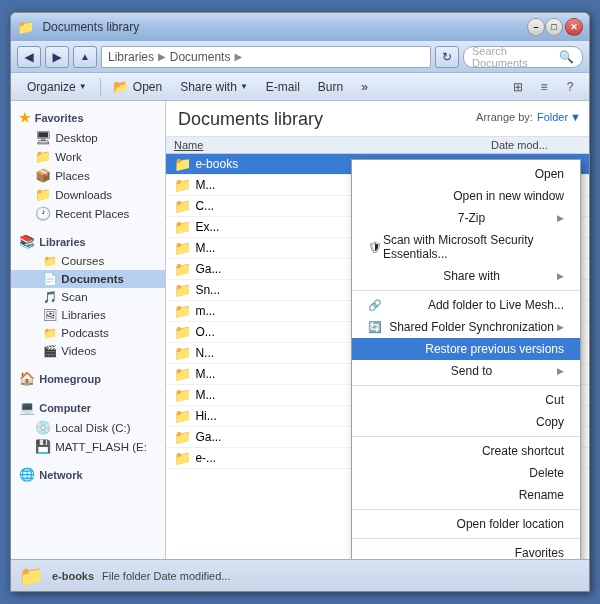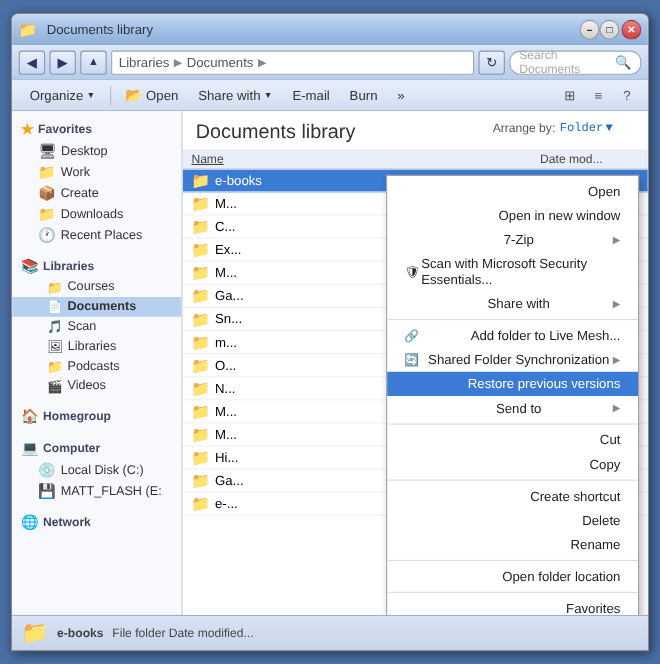--- a/index.html
+++ b/index.html
@@ -221,37 +221,36 @@
     }
     .library-includes {
       font-size: 11px;
       color: #555;
       margin-top: 2px;
     }
     .library-includes a { color: #1a6cc8; cursor: pointer; }
     .arrange-by {
       position: absolute;
       top: 10px;
-      right: 32px;
+      right: 8px;
       font-size: 11px;
       color: #555;
       display: flex;
       align-items: flex-start;
       gap: 4px;
     }
     .arrange-btn {
       background: transparent;
       border: none;
       color: #1a6cc8;
       cursor: pointer;
       font-size: 11px;
       display: flex;
       align-items: center;
       gap: 2px;
-      font-family: Liberation Mono, monospace;
     }
     
     .file-list {
       flex: 1;
       overflow-y: auto;
       background: white;
     }
     .file-list::-webkit-scrollbar { width: 10px; }
     .file-list::-webkit-scrollbar-track { background: #e8eef8; }
     .file-list::-webkit-scrollbar-thumb { background: #b0bfd0; border-radius: 4px; }
@@ -391,21 +390,21 @@
         <div class="sidebar-item">
           <span class="icon">🖥</span>
           <span>Desktop</span>
         </div>
         <div class="sidebar-item">
           <span class="icon folder-yellow">📁</span>
           <span>Work</span>
         </div>
         <div class="sidebar-item">
           <span class="icon">📦</span>
-          <span>Create</span>
+          <span>Places</span>
         </div>
         <div class="sidebar-item">
           <span class="icon folder-yellow">📁</span>
           <span>Downloads</span>
         </div>
         <div class="sidebar-item">
           <span class="icon">🕐</span>
           <span>Recent Places</span>
         </div>
       </div>

